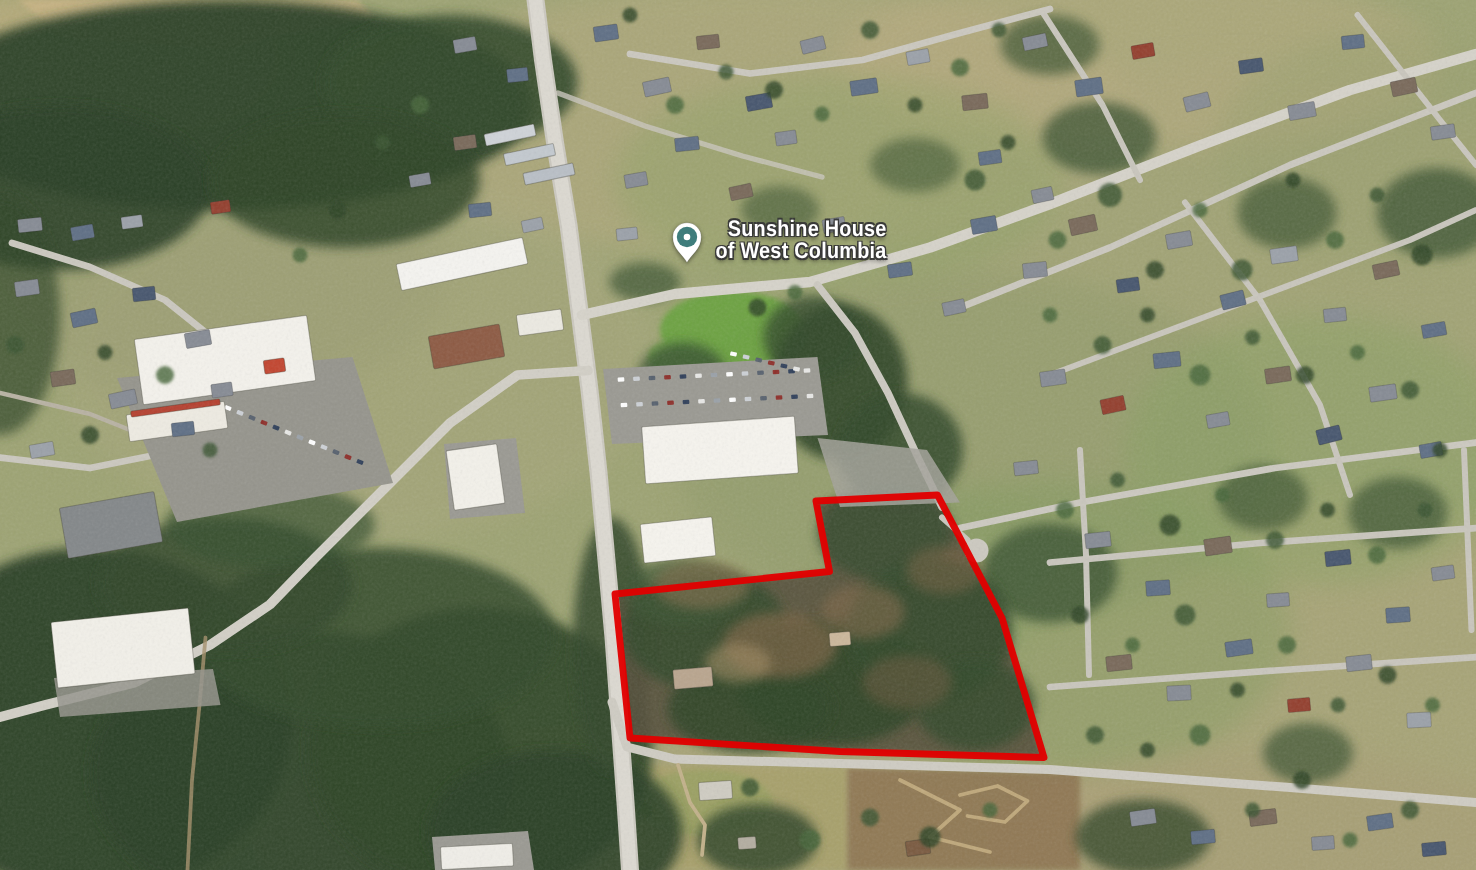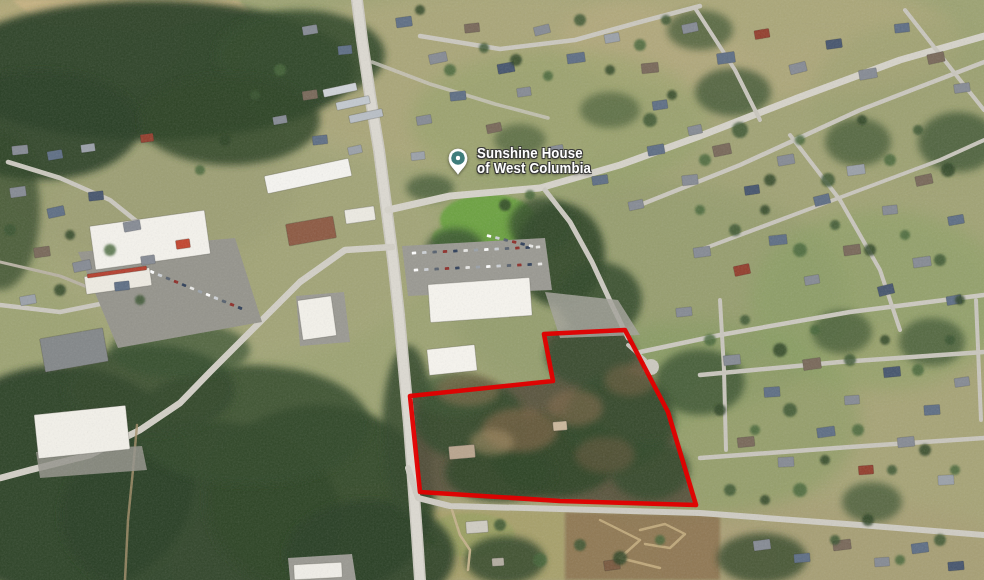--- a/index.html
+++ b/index.html
@@ -1,21 +1,21 @@
 <!DOCTYPE html>
 <html><head>
 <meta charset="utf-8">
 <style>
   html,body{margin:0;padding:0;background:#222;}
   .stage{
     position:relative;width:984px;height:580px;overflow:hidden;
     font-family:"Liberation Sans",sans-serif;background:#9da373;
   }
   .stage svg.scene{position:absolute;left:0;top:0;}
-  .place{position:absolute;left:0;top:0;width:984px;height:580px;pointer-events:none;}
+  .place{position:absolute;left:0;top:0;width:984px;height:580px;pointer-events:none;text-align:right;}
   .pin{position:absolute;left:447px;top:147px;width:22px;height:29px;pointer-events:auto;cursor:pointer;
        filter:drop-shadow(0 1px 1.5px rgba(0,0,0,.45));}
   .place-text{
     position:absolute;left:477px;top:145px;
     font-size:15px;font-weight:700;line-height:15px;color:#fff;white-space:nowrap;
     transform:scaleX(.88);transform-origin:0 0;letter-spacing:.2px;
     text-shadow:-1px -1px 0 rgba(55,55,55,.95), 1px -1px 0 rgba(55,55,55,.95),
                 -1px 1px 0 rgba(55,55,55,.95), 1px 1px 0 rgba(55,55,55,.95),
                 0 2px 3px rgba(0,0,0,.55);
     pointer-events:auto;cursor:pointer;

